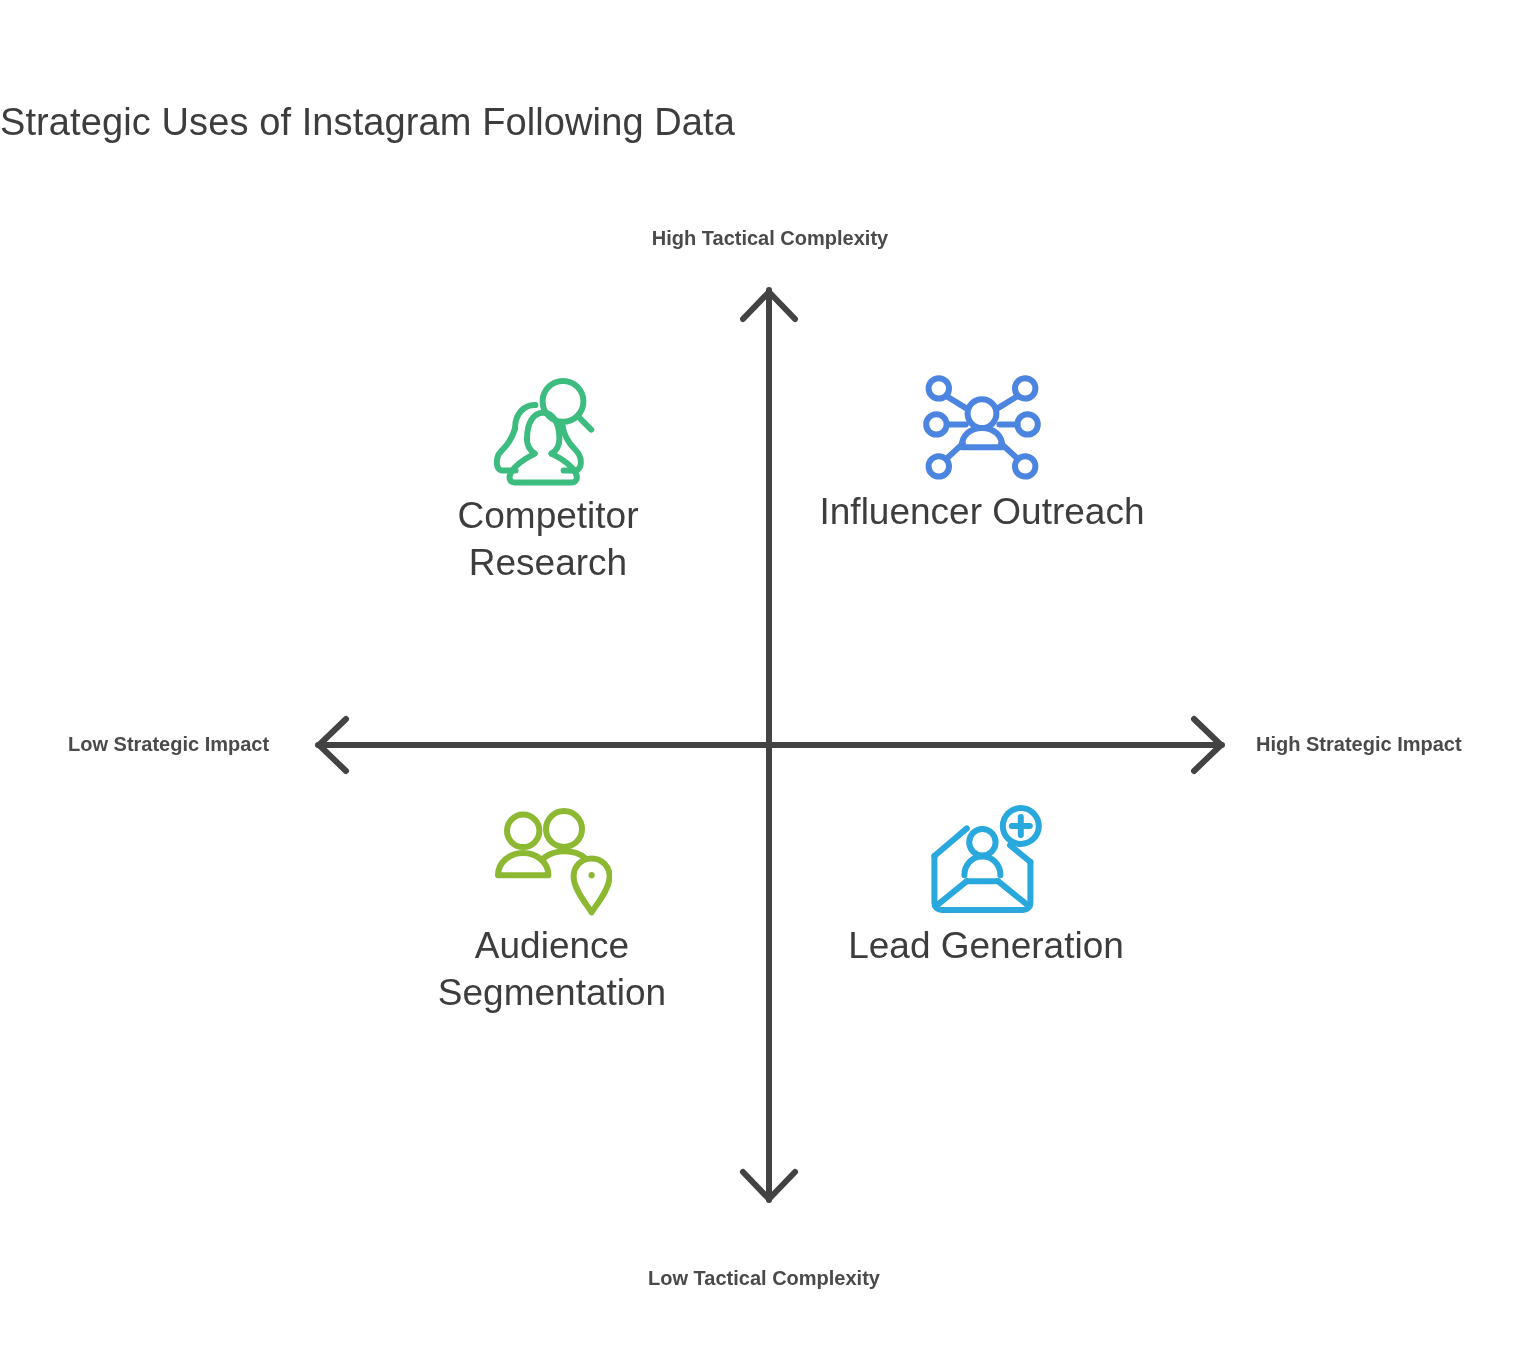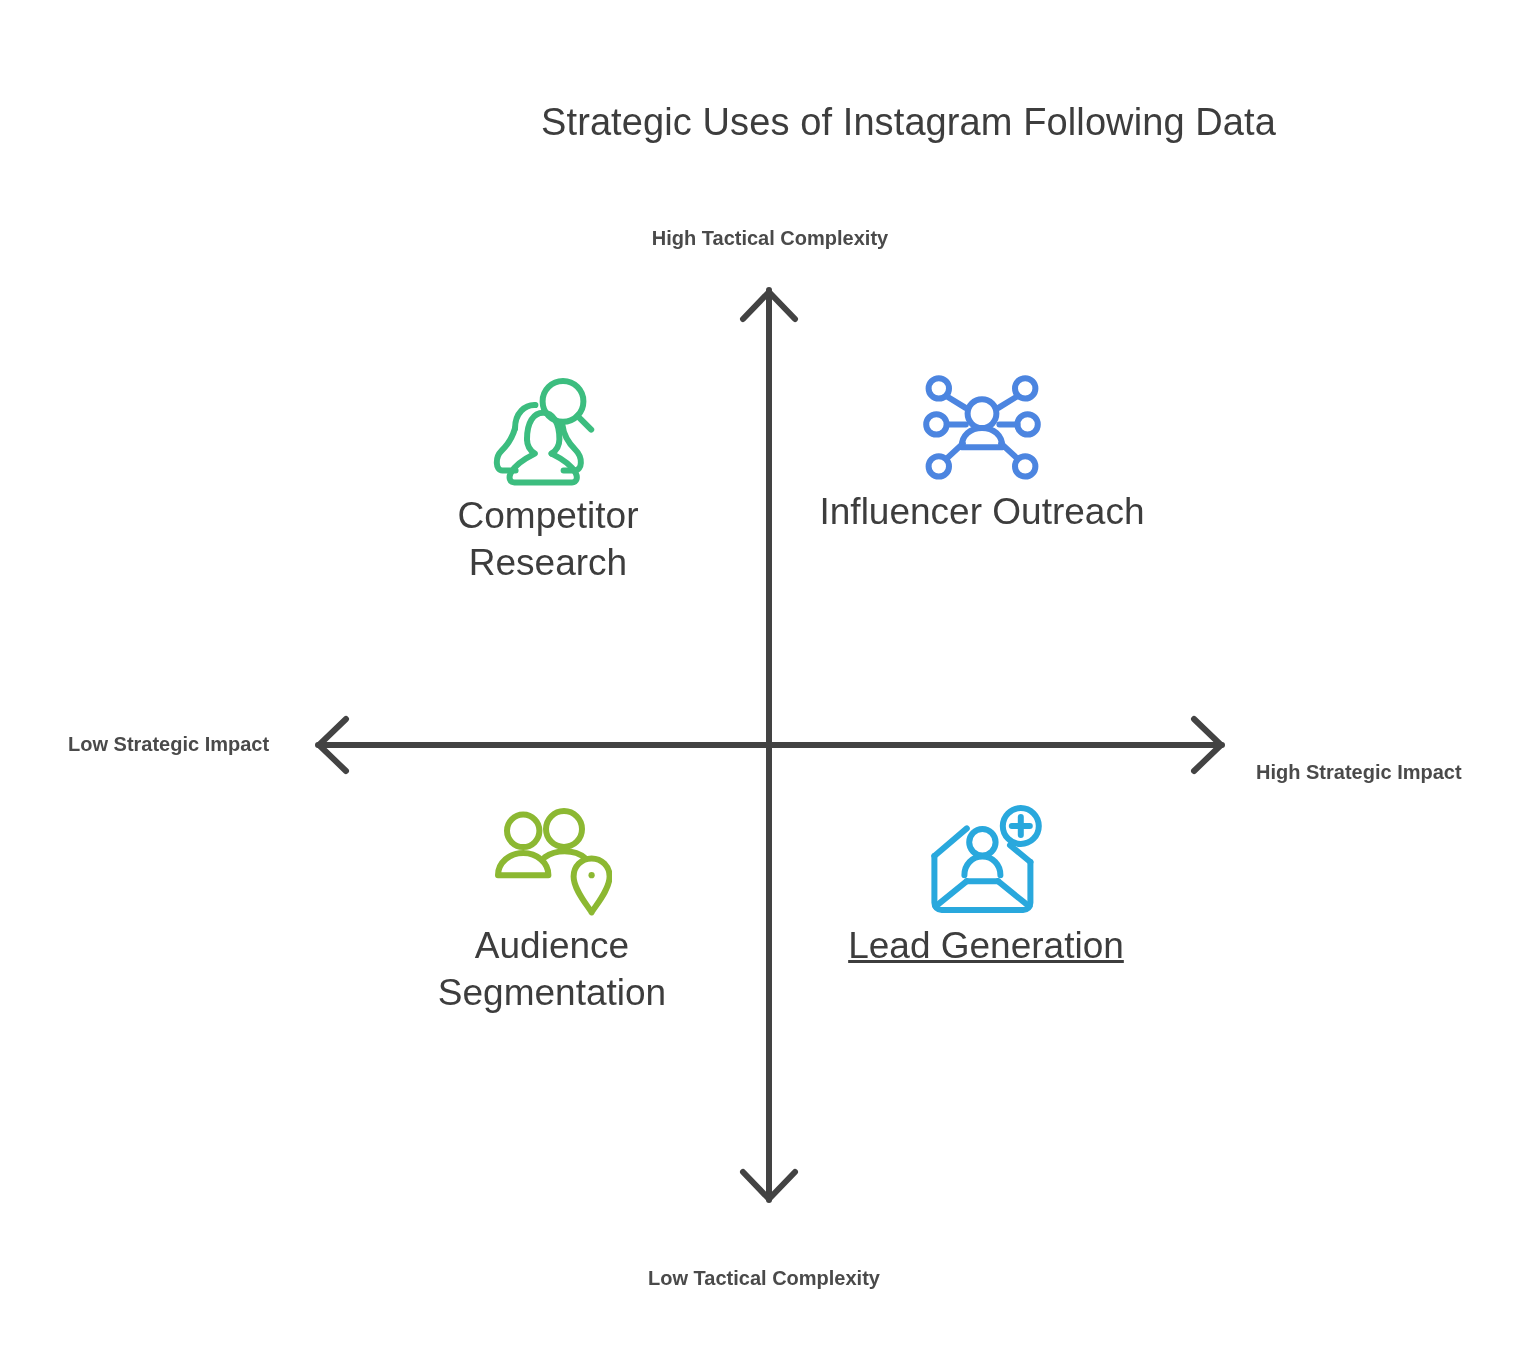--- a/index.html
+++ b/index.html
@@ -18,21 +18,21 @@
     background: #ffffff;
     overflow: hidden;
   }
 
   
   #chart-title {
     position: absolute;
     left: 0;
     top: 100px;
     width: 1276px;
-    text-align: right;
+    text-align: left;
     font-size: 38px;
     font-weight: 400;
     color: #3d3d3d;
     letter-spacing: 0.1px;
     line-height: 1.2;
   }
 
   
   #axes-svg {
     position: absolute;
@@ -67,21 +67,20 @@
   }
   #axis-label-left {
     left: 68px;
     top: 734px;
     text-align: right;
   }
   #axis-label-right {
     left: 1256px;
     top: 734px;
     text-align: left;
-    margin-top: 28px;
   }
 
   
   .quadrant {
     position: absolute;
     width: 420px;
     display: flex;
     flex-direction: column;
     align-items: center;
   }
@@ -97,21 +96,21 @@
     text-align: center;
     line-height: 1.28;
     max-width: 330px;
   }
 
   #quadrant-competitor-research { left: 338px; top: 372px; }
   #quadrant-influencer-outreach { left: 772px; top: 368px; }
   #quadrant-audience-segmentation { left: 342px; top: 802px; }
   #quadrant-lead-generation { left: 776px; top: 802px; }
 
-  #quadrant-lead-generation .quad-label { max-width: 420px; text-decoration: underline; }
+  #quadrant-lead-generation .quad-label { max-width: 420px; }
   #quadrant-audience-segmentation .quad-label { max-width: 360px; }
 </style>
 </head>
 <body>
 
 <div id="canvas">
 
   <div id="chart-title">Strategic Uses of Instagram Following Data</div>
 
   <svg id="axes-svg" viewBox="0 0 1540 1372" xmlns="http://www.w3.org/2000/svg">

